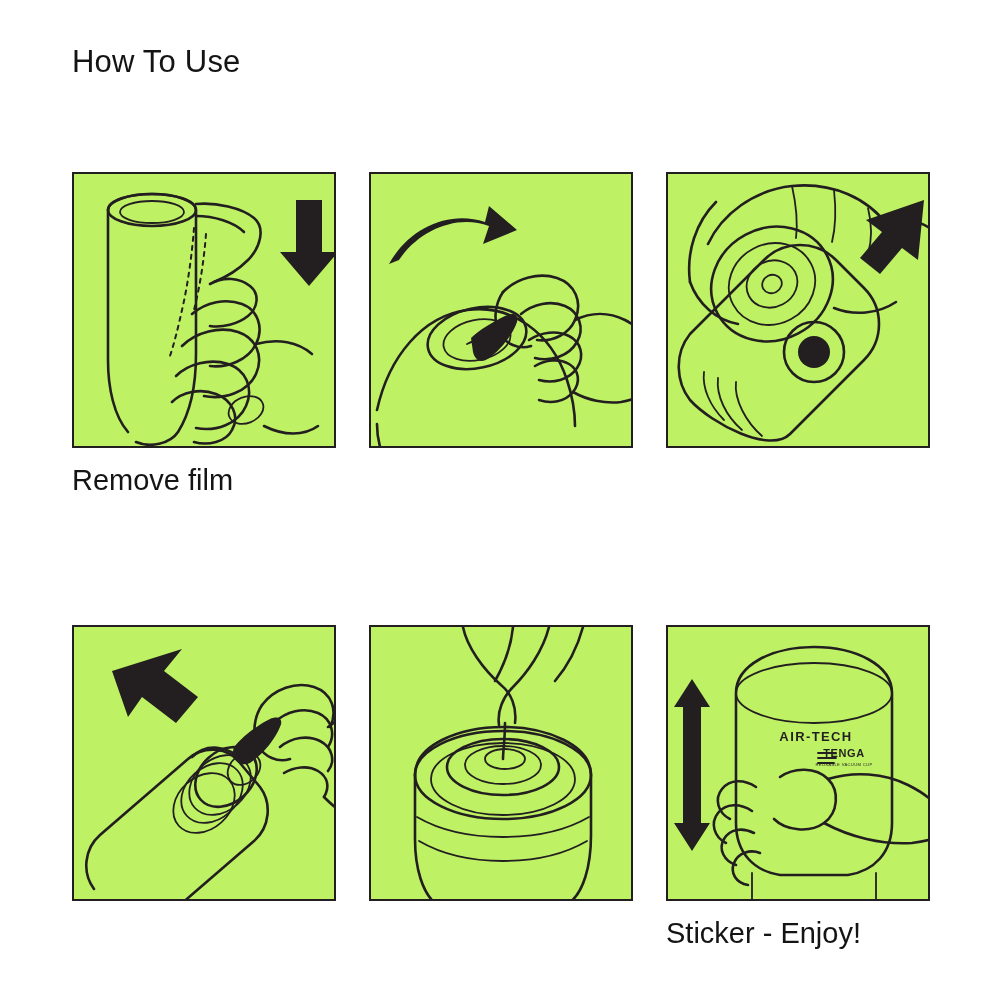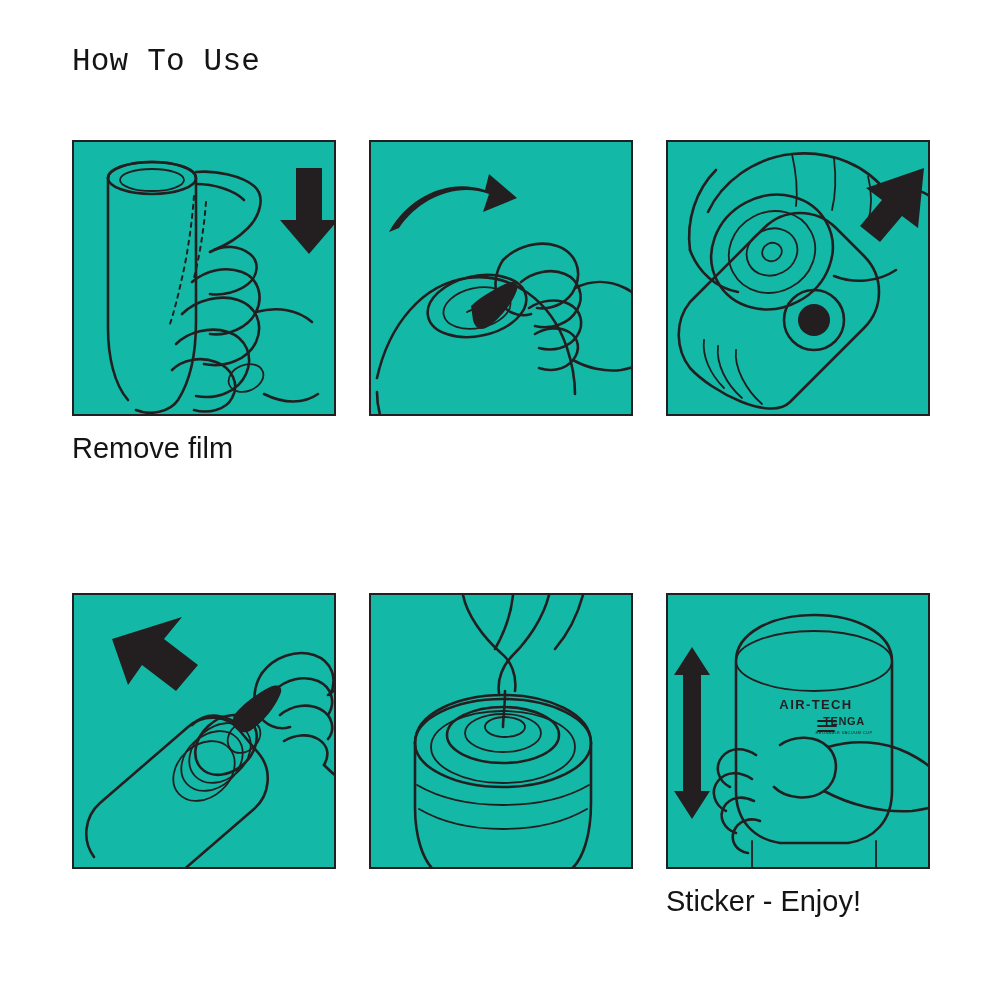--- a/index.html
+++ b/index.html
@@ -16,46 +16,46 @@
     overflow: hidden;
   }
   #page-title {
     position: absolute;
     left: 72px;
     top: 44px;
     font-size: 31px;
     font-weight: 400;
     letter-spacing: 0.2px;
     color: #141414;
-    font-family: Liberation Mono, monospace;
   }
   .grid {
     position: absolute;
     left: 72px;
     top: 140px;
     width: 860px;
   }
   .row {
     display: flex;
     gap: 31px;
+    margin-top: 32px;
   }
   .row.second {
     margin-top: 126px;
   }
   .step {
     width: 266px;
   }
   .frame {
     width: 264px;
     height: 276px;
     border: 2px solid #231f20;
     box-sizing: border-box;
     position: relative;
     overflow: hidden;
-    background: #14b8a6;
+    background: #bef264;
   }
   .caption {
     margin-top: 14px;
     font-size: 29px;
     line-height: 1.28;
     color: #141414;
     max-width: 255px;
   }
   svg {
     display: block;

